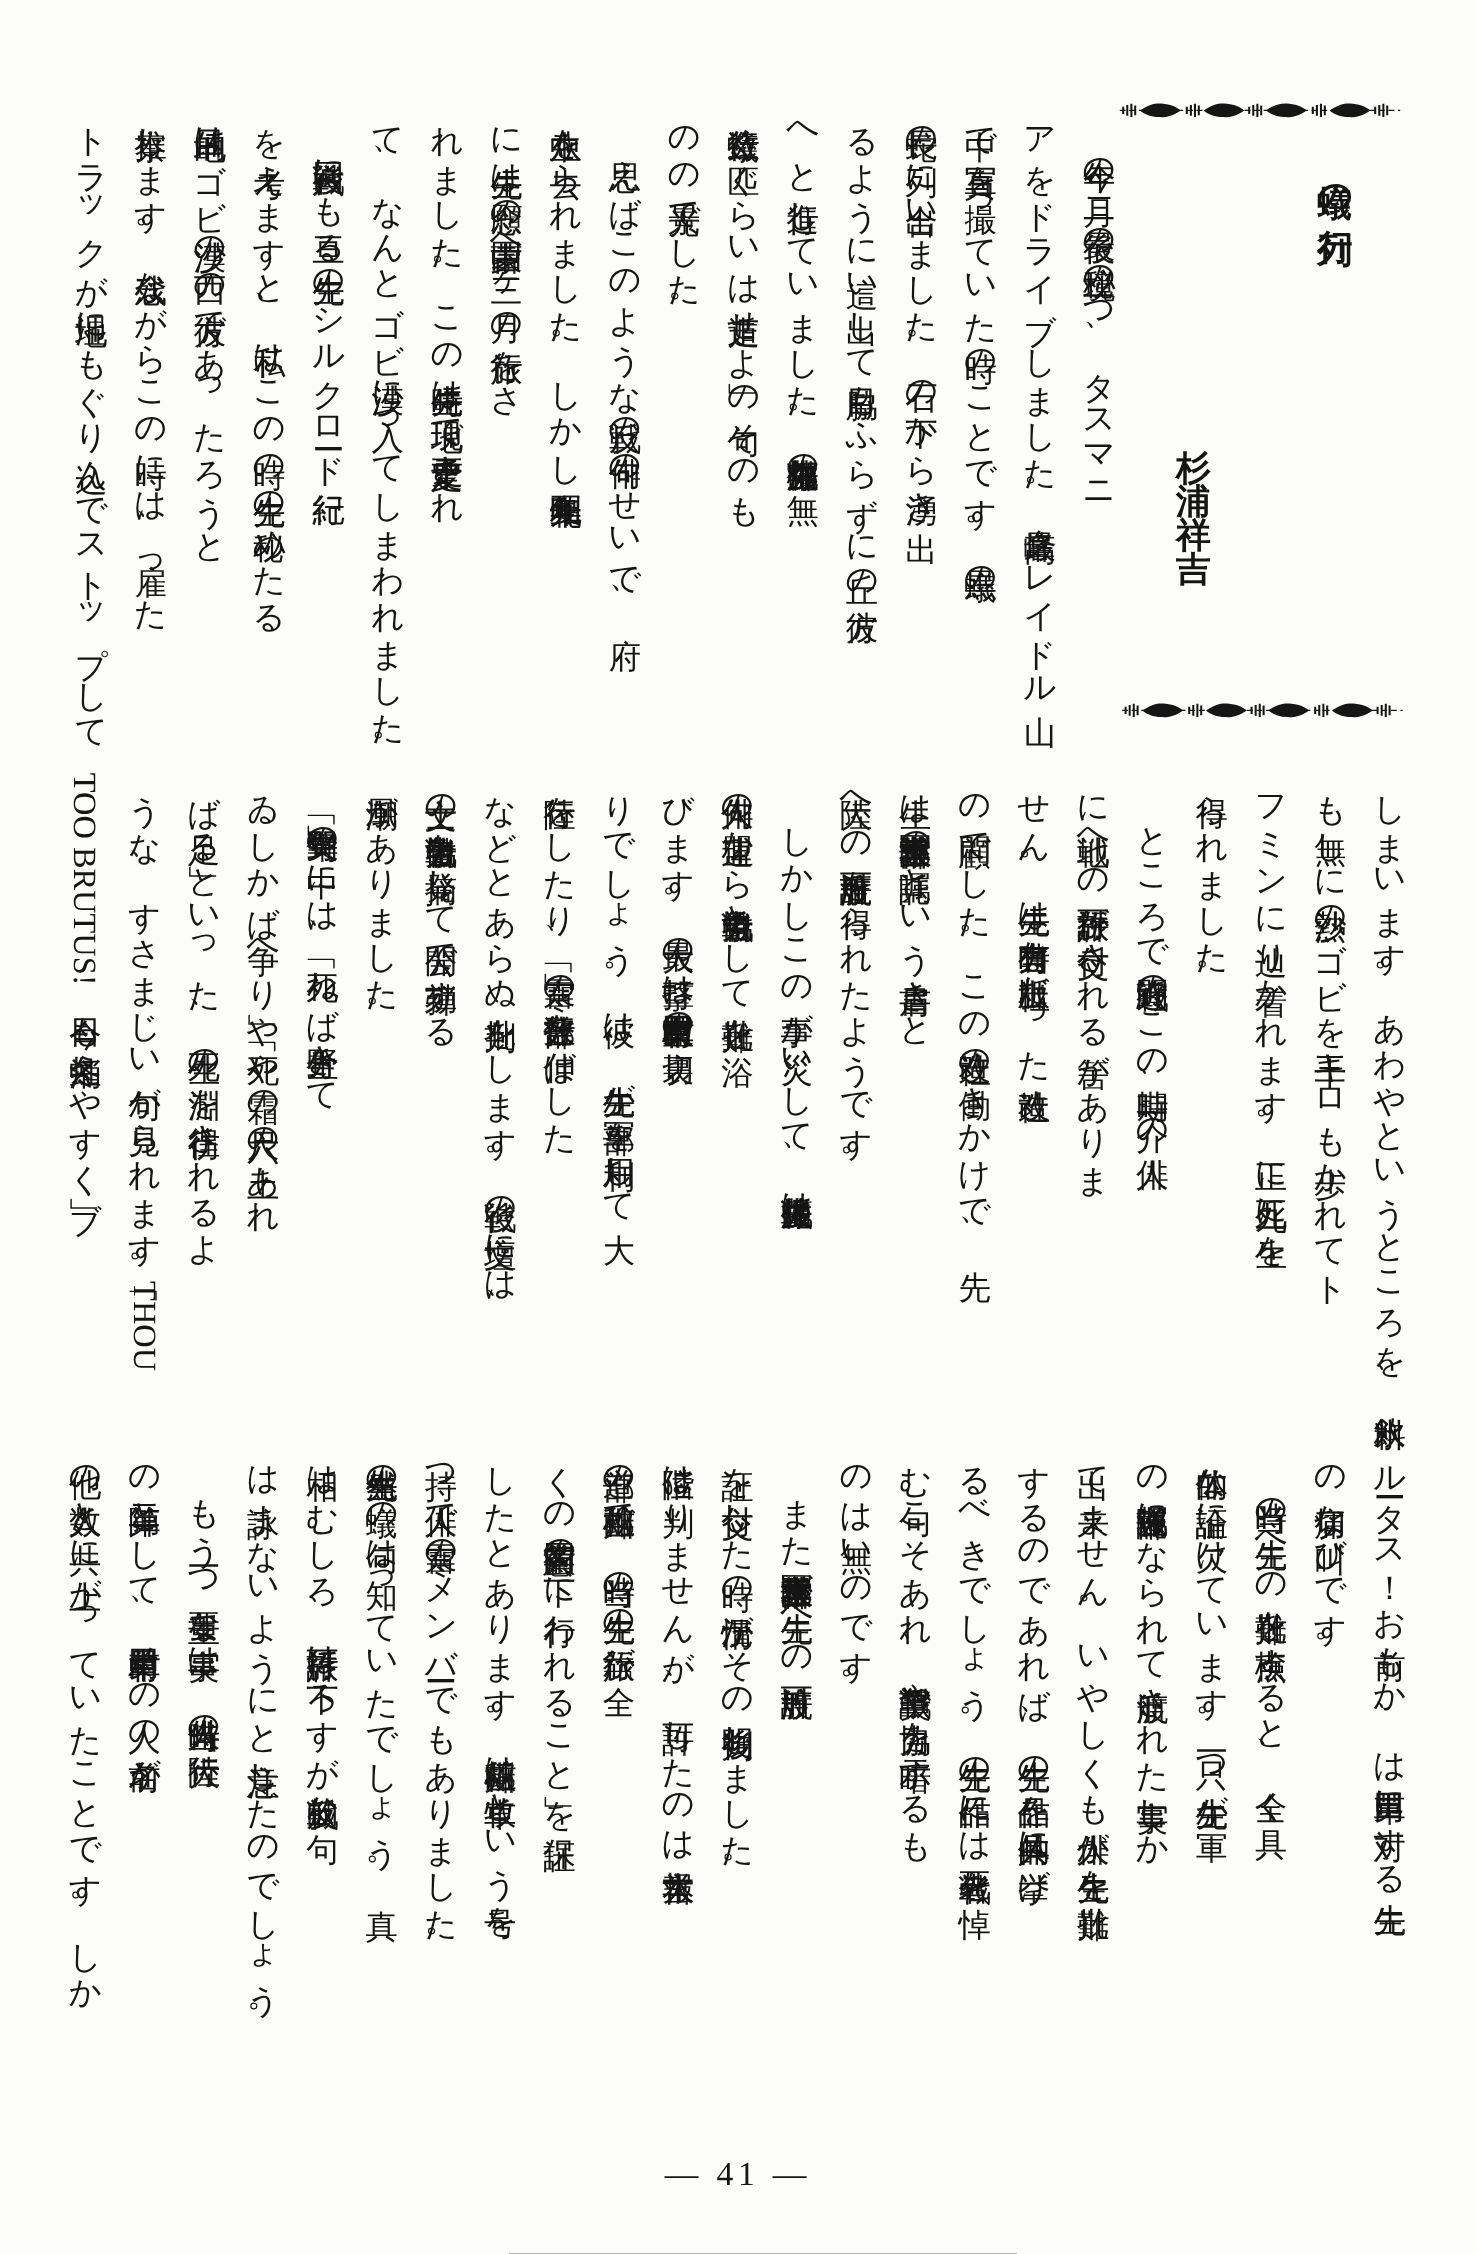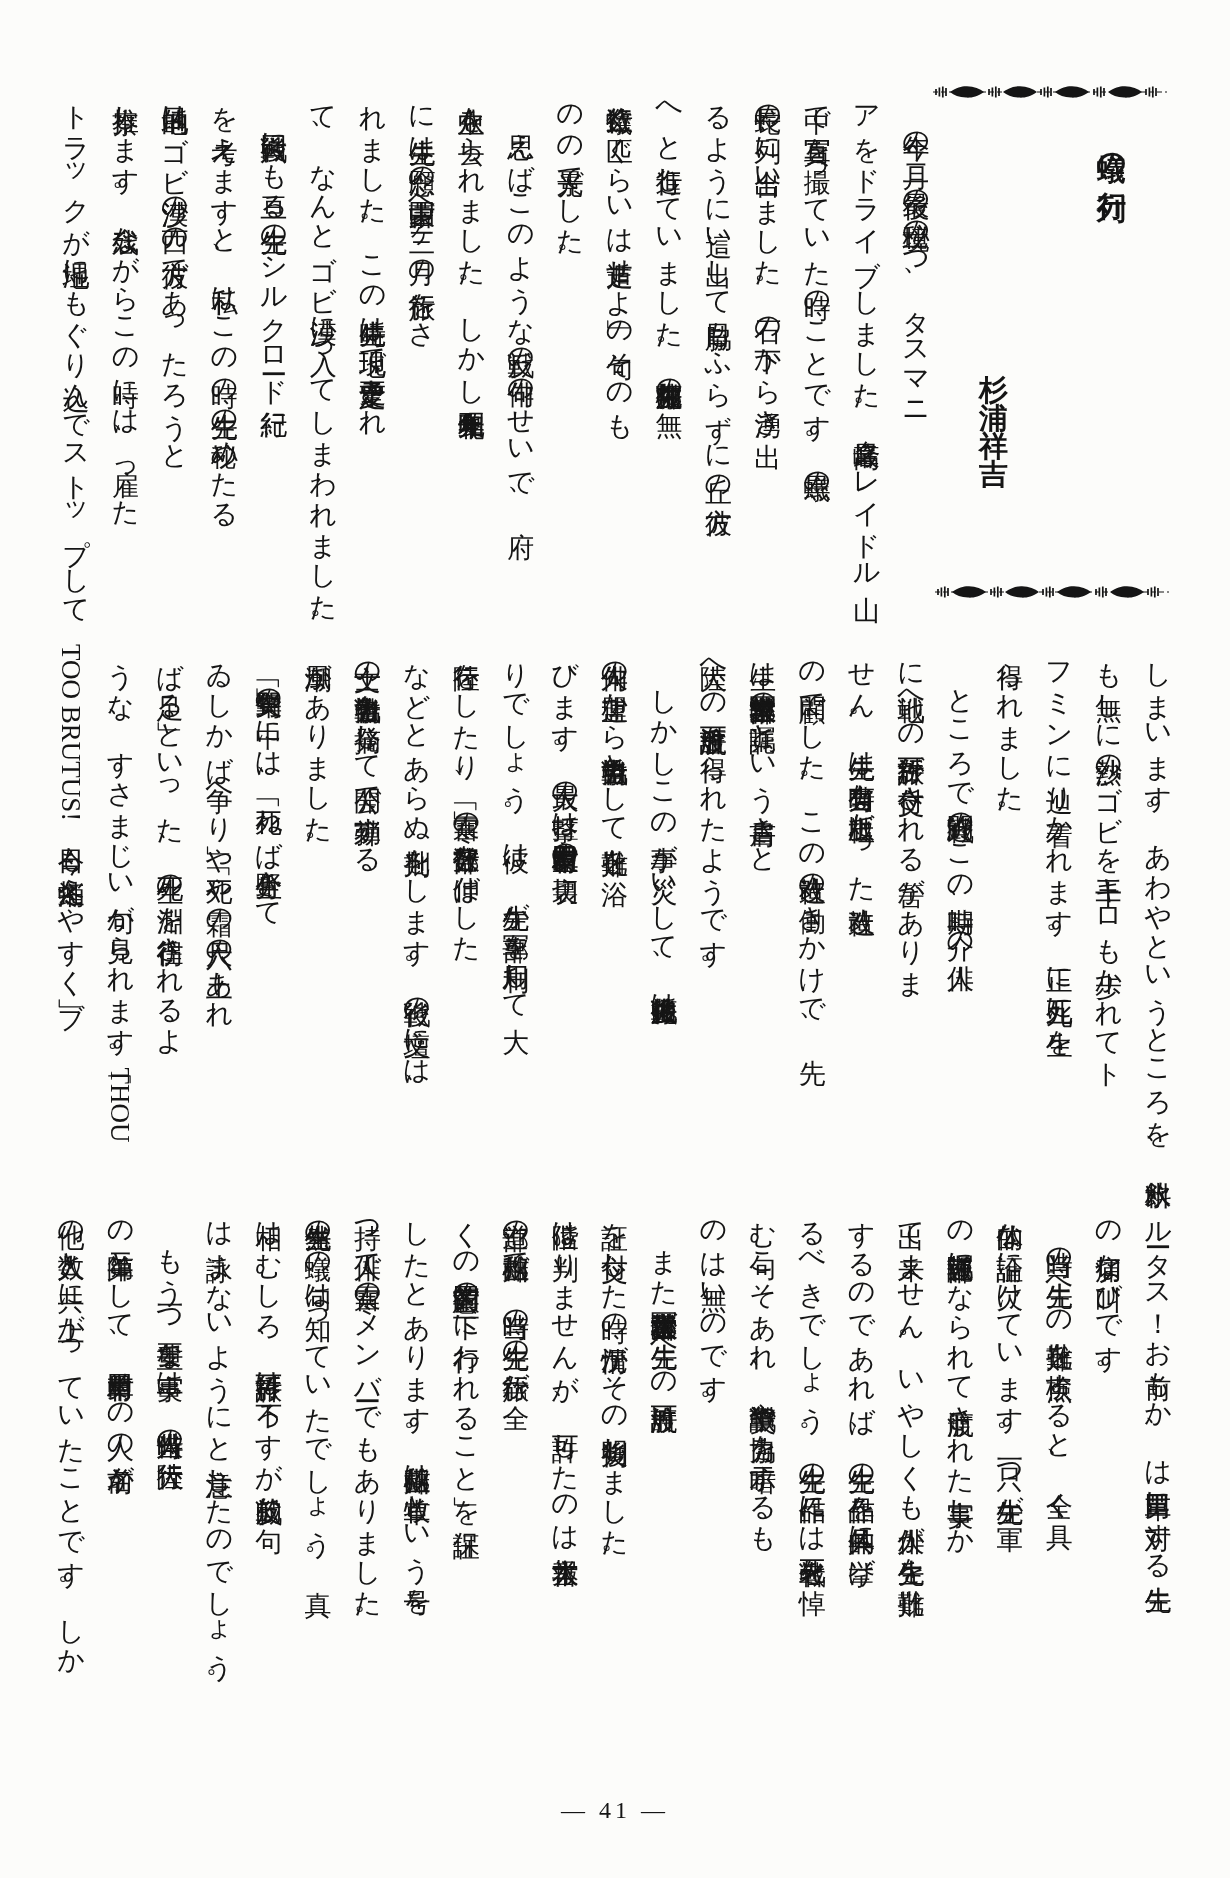--- a/index.html
+++ b/index.html
@@ -39,21 +39,21 @@
     height:545px;
     letter-spacing:0;
   }
   .band p.col { margin:0; padding:0; white-space:nowrap; }
   .band1 { top:87px;  left:51px; width:889px;  }
   .band2 { top:644px; left:46px; width:1136px; }
   .band3 { top:1203px; left:46px; width:1136px; }
 
   .pagenum {
     position:absolute; top:1797px; left:0; width:100%;
-    text-align:center; font-size:24px; letter-spacing:4px;
+    text-align:center; font-size:28px; letter-spacing:4px;
   }
 </style>
 </head>
 <body>
 
 <svg width="0" height="0" style="position:absolute">
   <defs>
     <g id="wave-orn" stroke="#151515" fill="#151515">
       <path d="M0 8 H234" fill="none" stroke-width="1" stroke-dasharray="5 3"></path>
       <path d="M3 5 V11 M6.4 3.5 V12.5 M9.8 2.5 V13.5 M13 4 V12" fill="none" stroke-width="1.7"></path>

